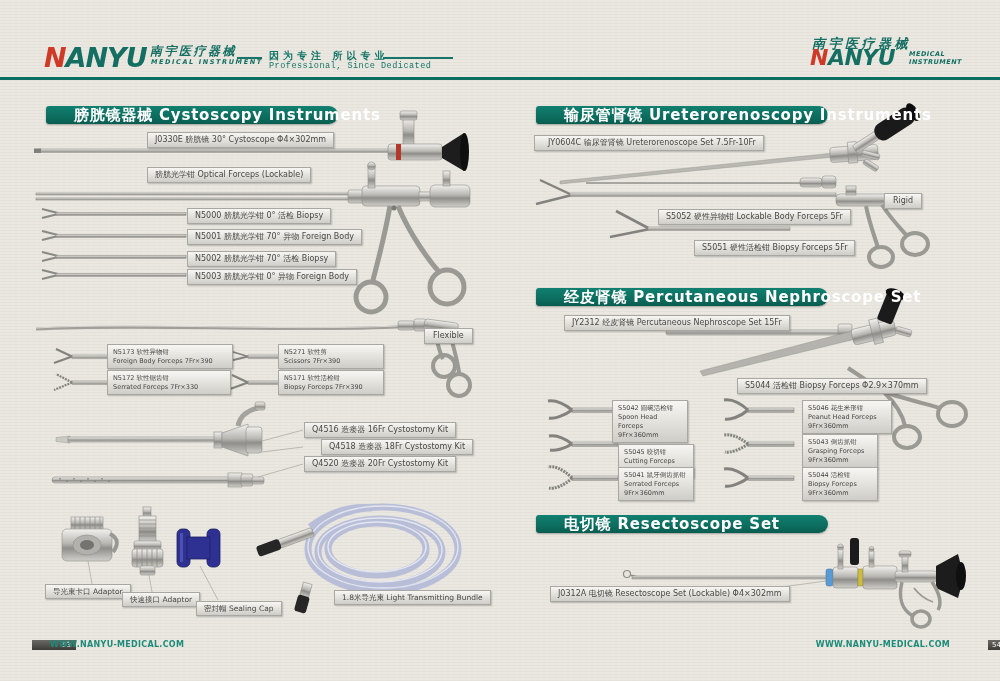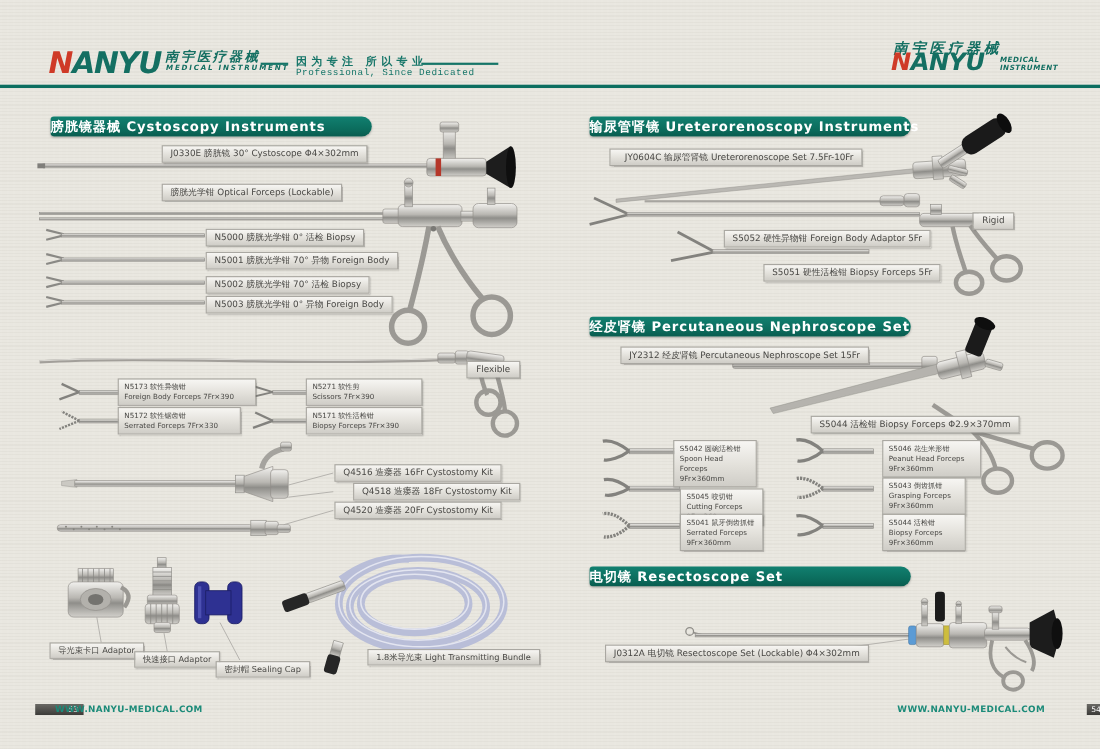--- a/index.html
+++ b/index.html
@@ -20,22 +20,22 @@
   .tag-line{left:383px;top:57px;width:70px;height:2px;background:#157568;}
   .tag-cn{left:269px;top:49px;font-size:10px;font-weight:bold;color:#157568;letter-spacing:4px;}
   .tag-en{left:269px;top:61px;font-size:8.5px;color:#157568;letter-spacing:0.5px;font-family:"Liberation Mono","DejaVu Sans Mono",monospace;}
   .rlogo-cn{left:812px;top:35px;font-size:13px;font-weight:bold;color:#146f62;letter-spacing:3.5px;font-style:italic;}
   .rlogo-nanyu{left:810px;top:47px;font-size:22px;font-style:italic;font-weight:bold;color:#146f62;letter-spacing:-0.5px;line-height:1;}
   .rlogo-sub{left:909px;top:51px;font-size:6.5px;font-weight:bold;color:#146f62;font-style:italic;line-height:1.2;letter-spacing:0.5px;}
   .toprule{left:0;top:77px;width:1000px;height:3px;background:#0c6e60;}
   
   .banner{height:18px;line-height:18px;box-sizing:border-box;width:292px;
     background:linear-gradient(180deg,#118070 0%,#0b6a5b 70%,#095c4f 100%);
-    color:#fff;font-weight:bold;font-size:12px;letter-spacing:0.8px;
-    padding:0 0;border-radius:3px 9px 9px 3px;box-shadow:0 1px 2px rgba(0,0,0,.3);white-space:nowrap;}
+    color:#fff;font-weight:bold;font-size:15px;letter-spacing:0.8px;
+    padding:0 28px;border-radius:3px 9px 9px 3px;box-shadow:0 1px 2px rgba(0,0,0,.3);white-space:nowrap;}
   
   .lb{background:linear-gradient(180deg,#f7f6f3 0%,#e2e0da 55%,#cfcdc7 100%);
     border:1px solid #a9a7a1;box-shadow:1px 1px 1.5px rgba(0,0,0,.22);
     font-size:8px;color:#494845;white-space:nowrap;padding:2px 7px;line-height:1.25;}
   .lb.ml{white-space:normal;font-size:6.5px;padding:2.5px 5px;line-height:1.4;box-sizing:border-box;}
   .lb.ml span{display:block;}
   .lb.tag{font-size:8px;padding:2px 8px;}
   
   .pagebar{top:640px;height:10px;line-height:10px;color:#fff;font-size:7px;font-weight:normal;
     background:linear-gradient(180deg,#6a6965,#3c3b38);box-sizing:border-box;margin-left:32px;}
@@ -360,41 +360,41 @@
 <div class="abs lb tag" style="left:424px;top:328px;">Flexible</div>
 
 <div class="abs lb ml" style="left:107px;top:344px;width:126px;">
     <span>N5173 软性异物钳</span>
     <span>Foreign Body Forceps 7Fr×390</span>
   </div>
 <div class="abs lb ml" style="left:278px;top:344px;width:106px;">
     <span>N5271 软性剪</span>
     <span>Scissors 7Fr×390</span>
   </div>
-<div class="abs lb ml" style="left:107px;top:370px;width:112px;">
+<div class="abs lb ml" style="left:107px;top:370px;width:124px;">
     <span>N5172 软性锯齿钳</span>
     <span>Serrated Forceps 7Fr×330</span>
   </div>
 <div class="abs lb ml" style="left:278px;top:370px;width:106px;">
     <span>N5171 软性活检钳</span>
     <span>Biopsy Forceps 7Fr×390</span>
   </div>
 
 <div class="abs lb" style="left:304px;top:422px;">Q4516 造瘘器 16Fr Cystostomy Kit</div>
 <div class="abs lb" style="left:304px;top:439px;margin-left:17px;">Q4518 造瘘器 18Fr Cystostomy Kit</div>
 <div class="abs lb" style="left:304px;top:456px;">Q4520 造瘘器 20Fr Cystostomy Kit</div>
 
 <div class="abs lb" style="left:45px;top:584px;font-size:7.5px;">导光束卡口 Adaptor</div>
 <div class="abs lb" style="left:122px;top:592px;font-size:7.5px;">快速接口 Adaptor</div>
 <div class="abs lb" style="left:196px;top:601px;font-size:7.5px;">密封帽 Sealing Cap</div>
 <div class="abs lb" style="left:334px;top:590px;font-size:7.5px;">1.8米导光束  Light Transmitting Bundle</div>
 
 <div class="abs banner" style="left:536px;top:106px;">输尿管肾镜  Ureterorenoscopy  Instruments</div>
-<div class="abs lb" style="left:554px;top:135px;padding-left:13px;">JY0604C 输尿管肾镜 Ureterorenoscope Set 7.5Fr-10Fr</div>
-<div class="abs lb" style="left:658px;top:209px;">S5052 硬性异物钳 Foreign Body Adaptor 5Fr</div>
+<div class="abs lb" style="left:534px;top:135px;padding-left:13px;">JY0604C 输尿管肾镜 Ureterorenoscope Set 7.5Fr-10Fr</div>
+<div class="abs lb" style="left:658px;top:209px;">S5052 硬性异物钳 Lockable Body Forceps 5Fr</div>
 <div class="abs lb" style="left:694px;top:240px;">S5051 硬性活检钳 Biopsy Forceps 5Fr</div>
 <div class="abs lb tag" style="left:884px;top:193px;">Rigid</div>
 
 <div class="abs banner" style="left:536px;top:288px;">经皮肾镜  Percutaneous  Nephroscope  Set</div>
 <div class="abs lb" style="left:564px;top:315px;">JY2312 经皮肾镜 Percutaneous Nephroscope Set 15Fr</div>
 <div class="abs lb" style="left:737px;top:378px;">S5044 活检钳 Biopsy Forceps  Φ2.9×370mm</div>
 
 <div class="abs lb ml" style="left:612px;top:400px;width:76px;">
     <span>S5042 圆碗活检钳</span>
     <span>Spoon Head Forceps</span>

